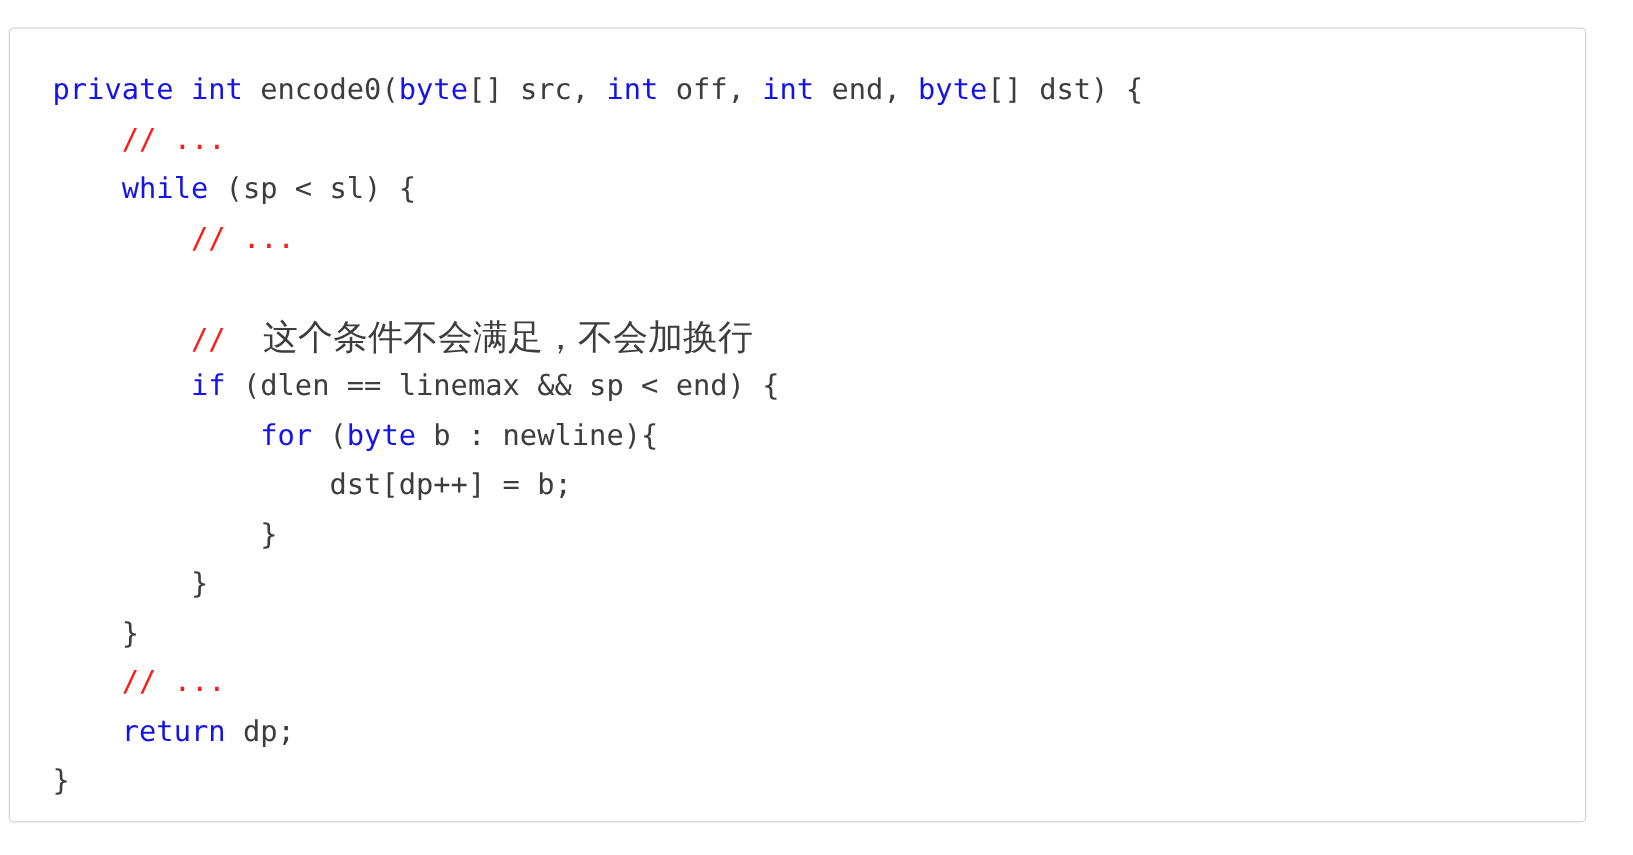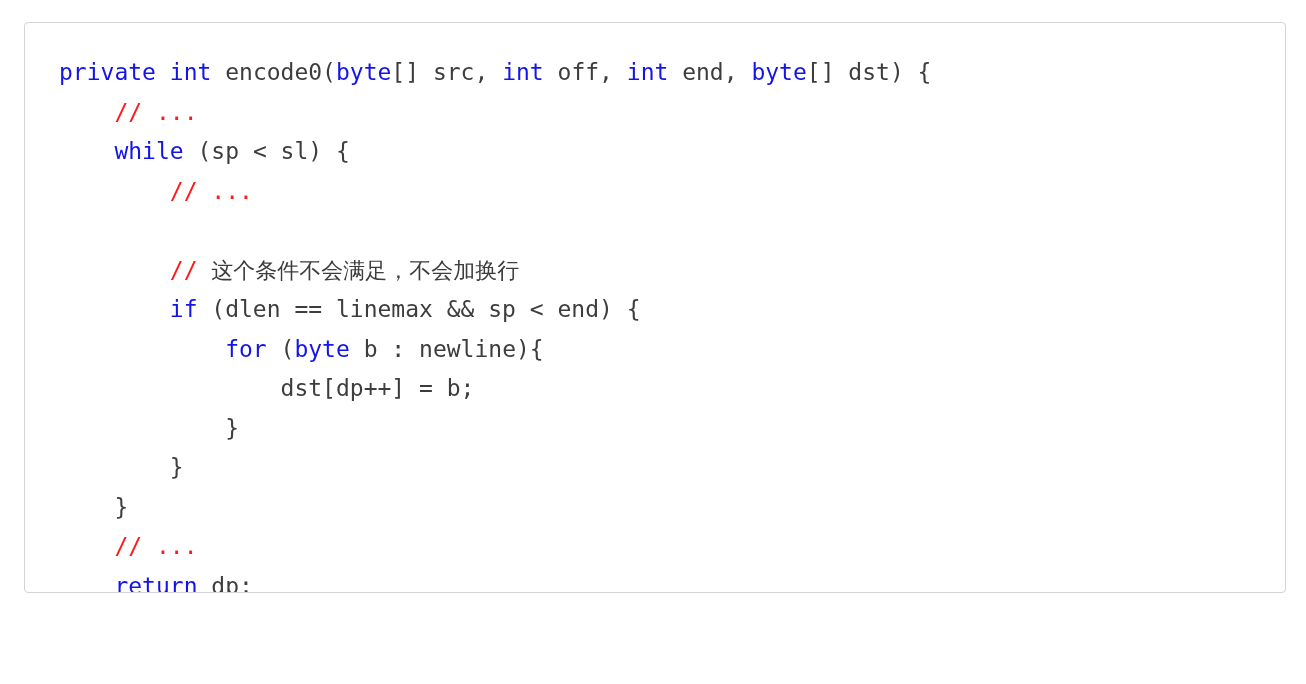--- a/index.html
+++ b/index.html
@@ -16,24 +16,24 @@
 
   #root {
     position: relative;
     width: 1306px;
     height: 684px;
     background: #ffffff;
   }
 
   .code-card {
     position: absolute;
-    left: 24px;
+    left: 7px;
     top: 22px;
     width: 1262px;
-    height: 571px;
+    height: 636px;
     box-sizing: border-box;
     background: #ffffff;
     border: 1px solid #d4d4d4;
     border-radius: 4px;
     overflow: hidden;
   }
 
   .code-body {
     padding: 30px 0 0 34px;
   }
@@ -54,21 +54,22 @@
     height: 39.5px;
     white-space: pre;
   }
 
   .kw  { color: #1414e8; }
   .cm  { color: #ff1a1a; }
   .pl  { color: #3d3d3d; }
 
   .cm-cjk {
     font-family: Liberation Serif, serif;
-    font-size: 22px;
+    font-size: 28px;
+    margin-left: 16px;
   }
 </style>
 </head>
 <body>
 
 <div id="root">
   <div class="code-card">
     <div class="code-body">
       <pre class="code-block" id="code-block"><span class="ln"><span class="kw">private</span><span class="pl"> </span><span class="kw">int</span><span class="pl"> encode0(</span><span class="kw">byte</span><span class="pl">[] src, </span><span class="kw">int</span><span class="pl"> off, </span><span class="kw">int</span><span class="pl"> end, </span><span class="kw">byte</span><span class="pl">[] dst) {</span></span><span class="ln"><span class="pl">    </span><span class="cm">// ...</span></span><span class="ln"><span class="pl">    </span><span class="kw">while</span><span class="pl"> (sp &lt; sl) {</span></span><span class="ln"><span class="pl">        </span><span class="cm">// ...</span></span><span class="ln"><span class="pl"></span>​</span><span class="ln"><span class="pl">        </span><span class="cm">// </span><span class="cm-cjk">这个条件不会满足，不会加换行</span></span><span class="ln"><span class="pl">        </span><span class="kw">if</span><span class="pl"> (dlen == linemax &amp;&amp; sp &lt; end) {</span></span><span class="ln"><span class="pl">            </span><span class="kw">for</span><span class="pl"> (</span><span class="kw">byte</span><span class="pl"> b : newline){</span></span><span class="ln"><span class="pl">                dst[dp++] = b;</span></span><span class="ln"><span class="pl">            }</span></span><span class="ln"><span class="pl">        }</span></span><span class="ln"><span class="pl">    }</span></span><span class="ln"><span class="pl">    </span><span class="cm">// ...</span></span><span class="ln"><span class="pl">    </span><span class="kw">return</span><span class="pl"> dp;</span></span><span class="ln"><span class="pl">}</span></span></pre>
     </div>

